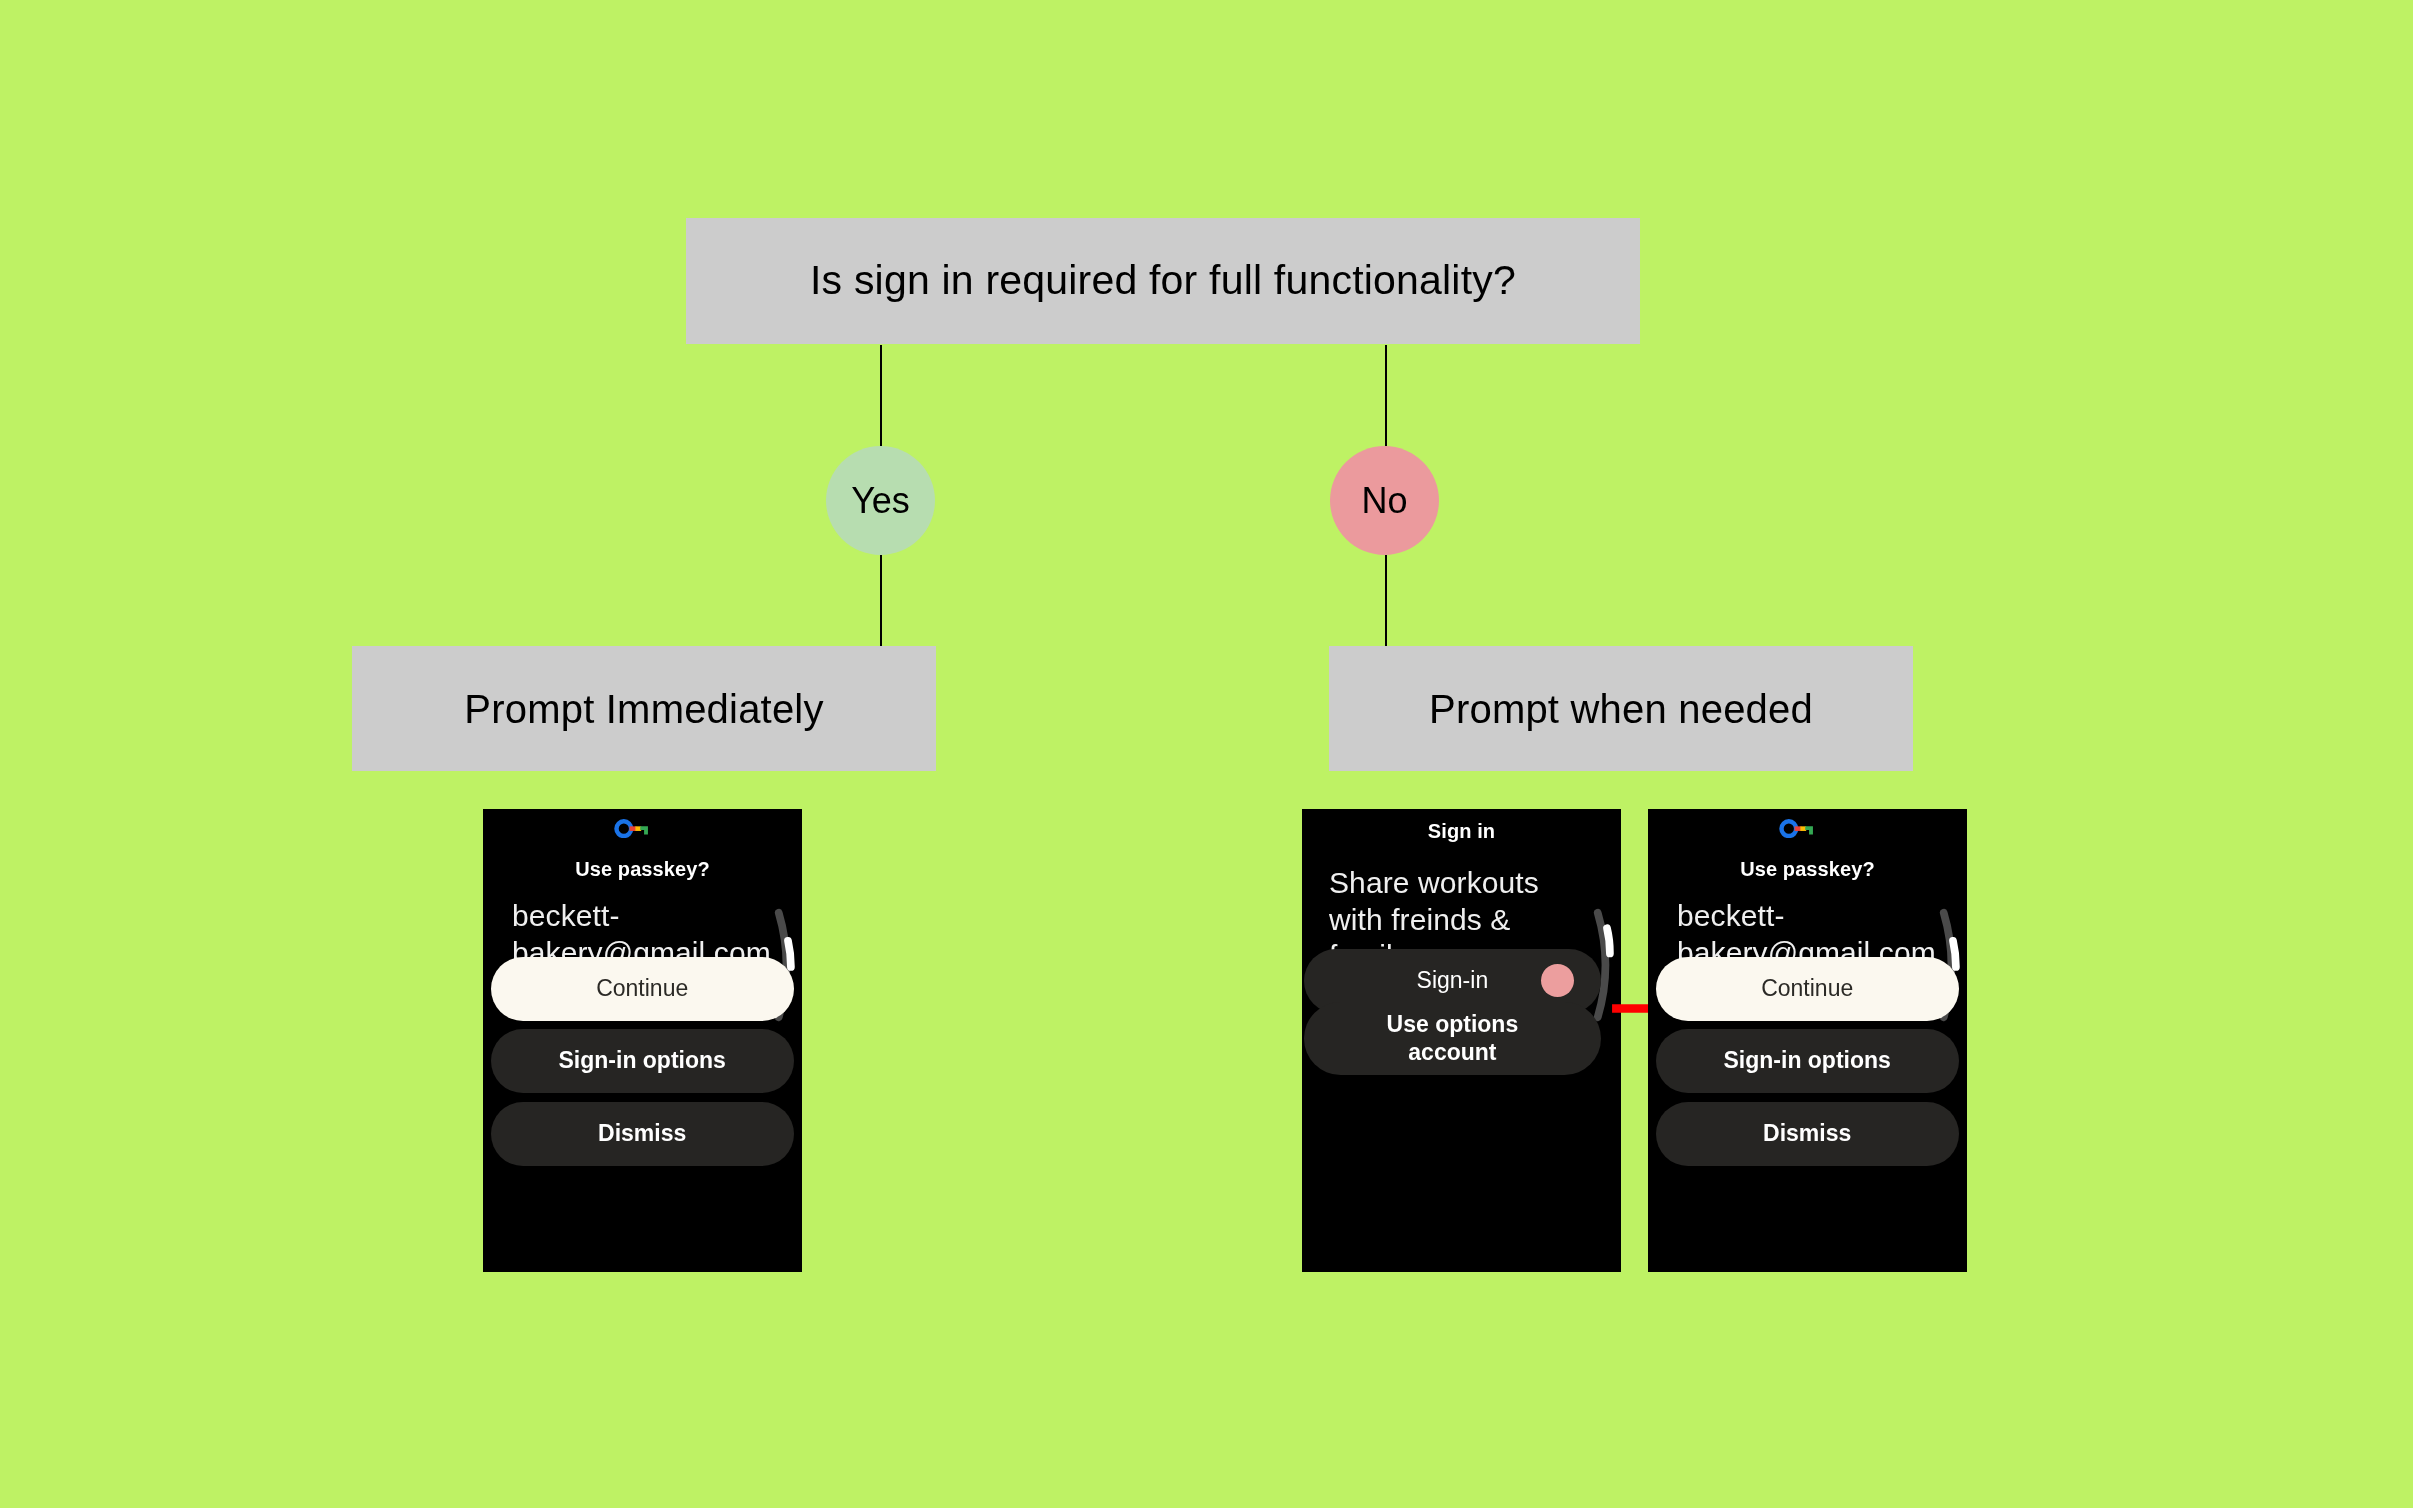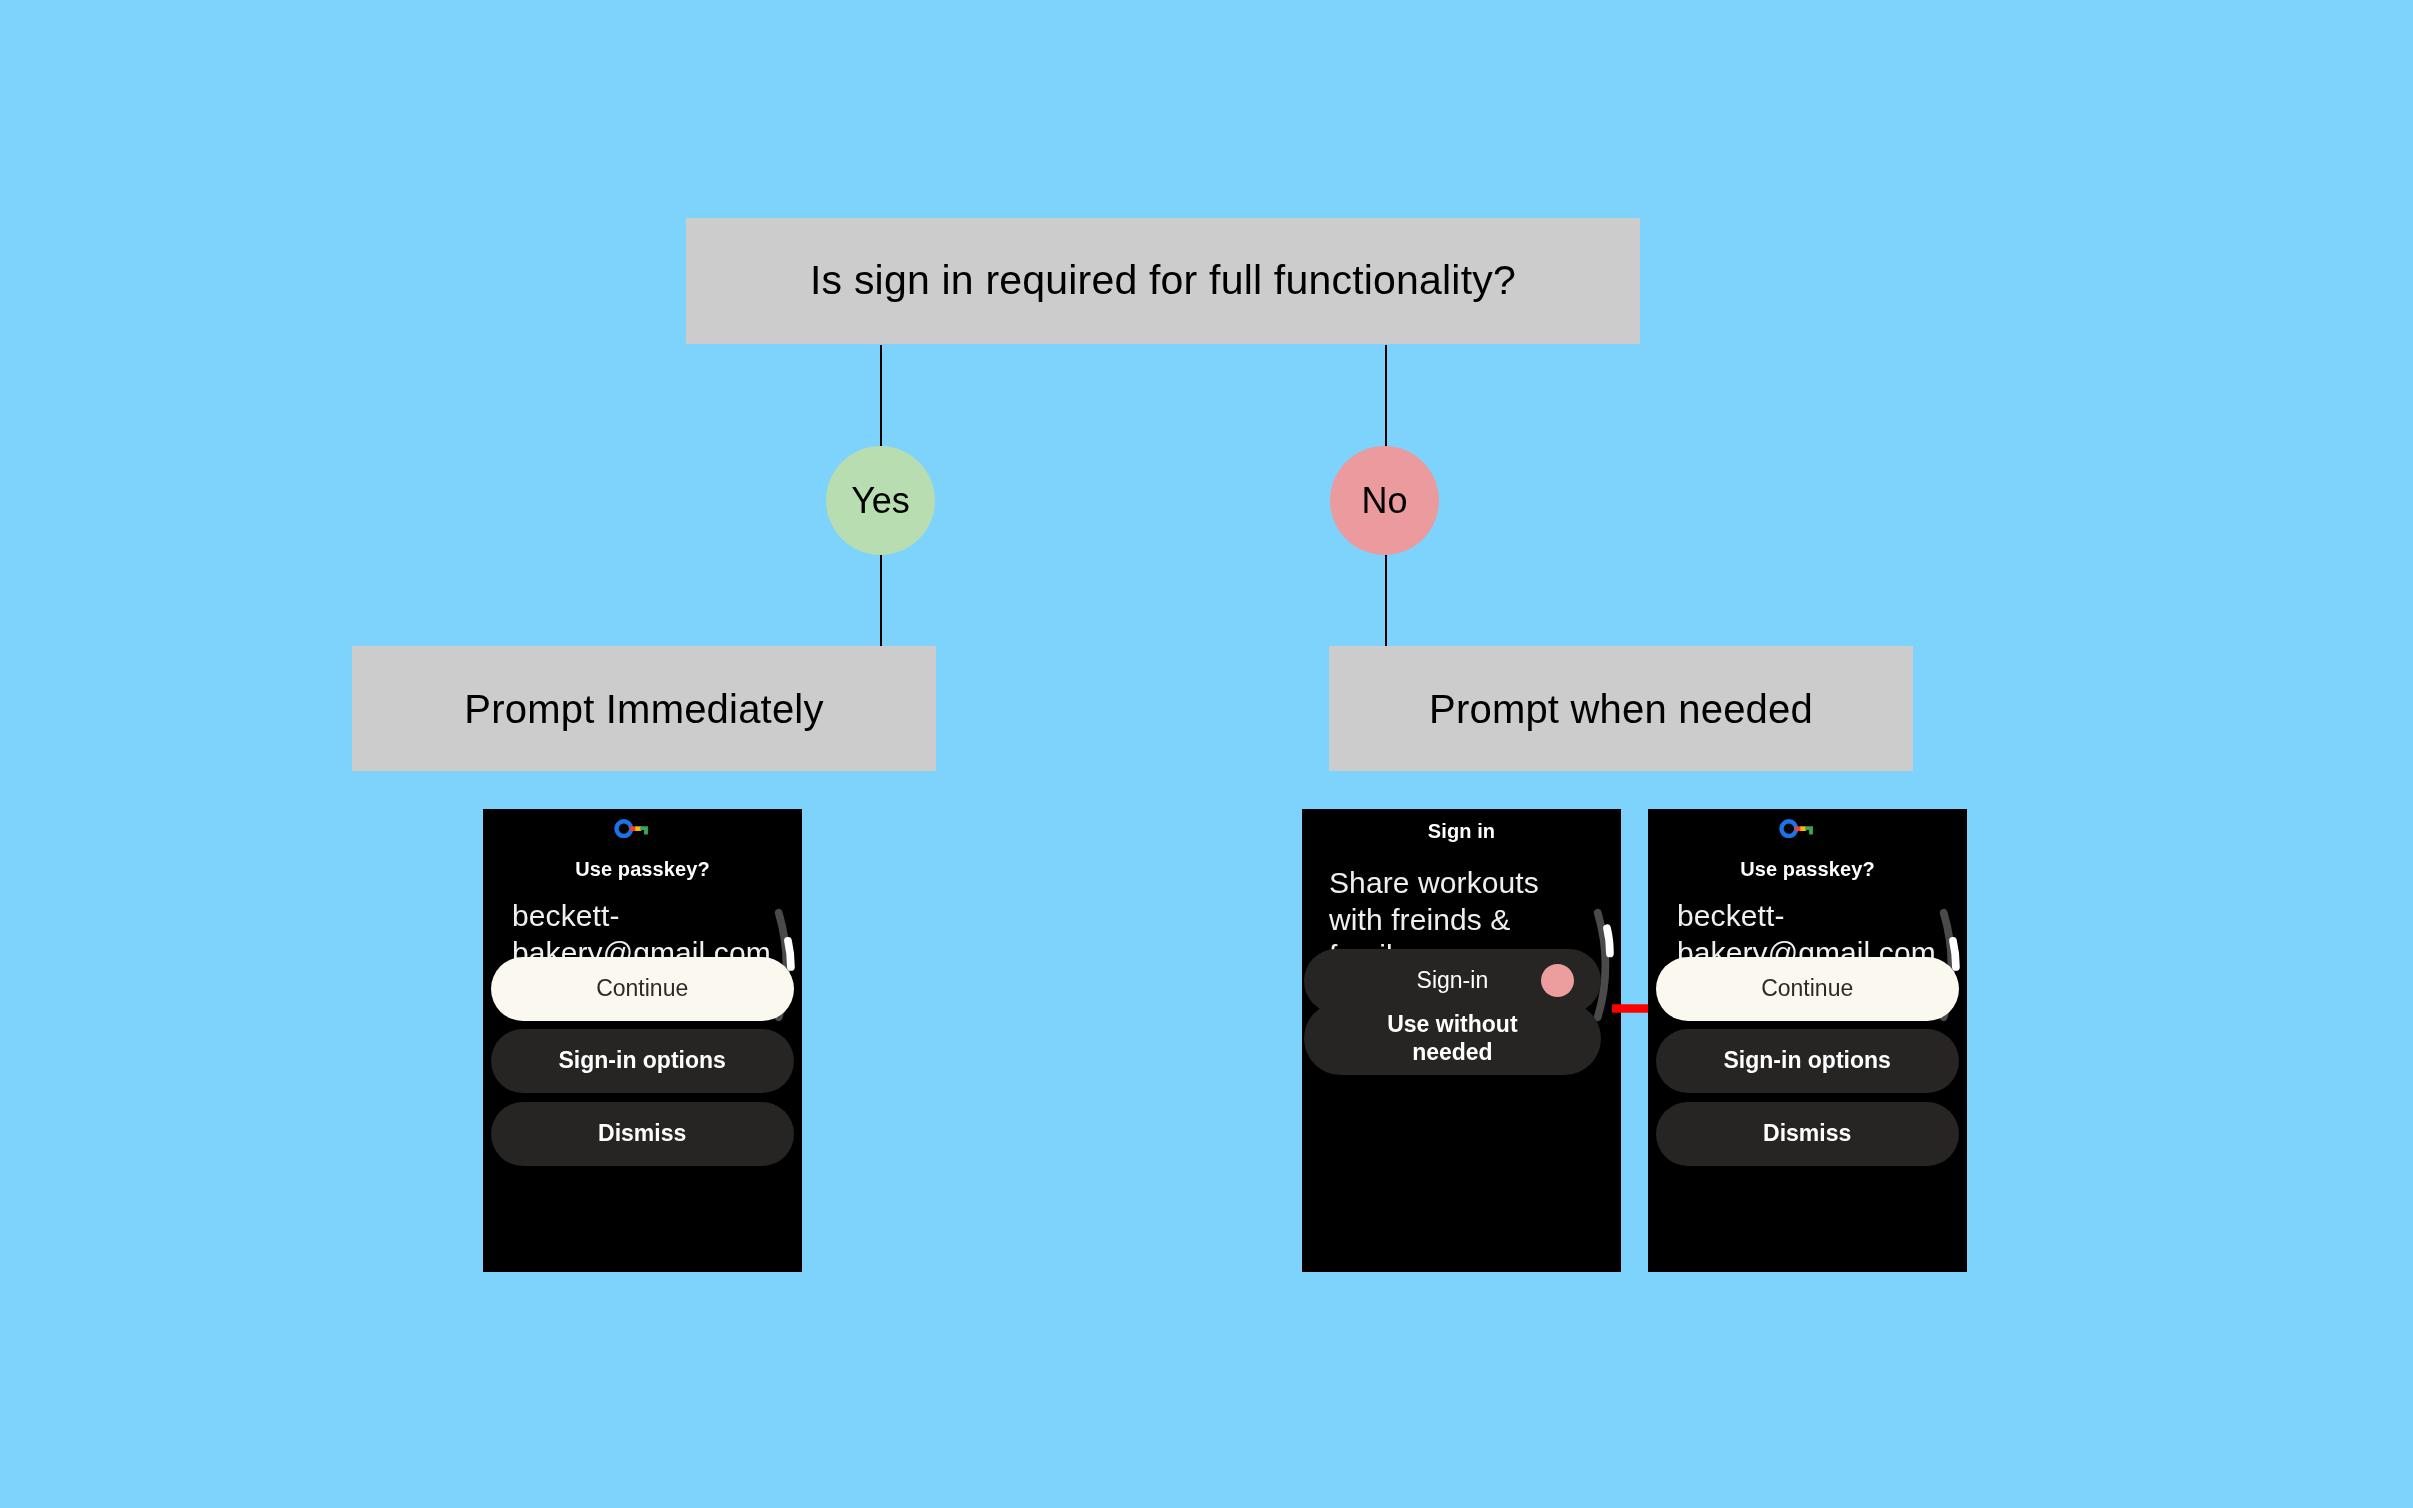--- a/index.html
+++ b/index.html
@@ -14,21 +14,21 @@
     overflow: hidden;
     font-family: "Liberation Sans", sans-serif;
     -webkit-font-smoothing: antialiased;
   }
 
   .canvas {
     position: absolute;
     left: 0; top: 0;
     width: 2414px;
     height: 1508px;
-    background: #7dd3fc;
+    background: #bef264;
   }
 
   
   .proc-box {
     position: absolute;
     background: #cccccc;
     color: #000000;
     display: flex;
     align-items: center;
     justify-content: center;
@@ -230,21 +230,21 @@
         <path d="M19.6 22 Q22.6 34 22.6 48" fill="none" stroke="#ffffff" stroke-width="8" stroke-linecap="round"></path>
       </svg>
     </span>
 
     <div class="pill-btn secondary" style="position:absolute; left:1.9px; top:121px; width:297px; height:64px; font-weight:400;margin-top:19px;">
       <span>Sign-in</span>
       <span class="dot-indicator" style="right:27px; top:15.4px; width:33px; height:33px;"></span>
     </div>
 
     <div class="pill-btn secondary" style="position:absolute; left:1.9px; top:193px; width:297px; height:73px; padding:0 41px;">
-      <span>Use without needed</span>
+      <span>Use options account</span>
     </div>
   </div>
 
   <span class="arrow-annotation" style="left:1610px; top:994px;">
     <svg width="66" height="29" viewBox="0 0 68 30">
       <line x1="2" y1="15" x2="46" y2="15" stroke="#ff0000" stroke-width="9"></line>
       <path d="M40 3 L64 15 L40 27 Z" fill="#ff0000"></path>
     </svg>
   </span>
 

